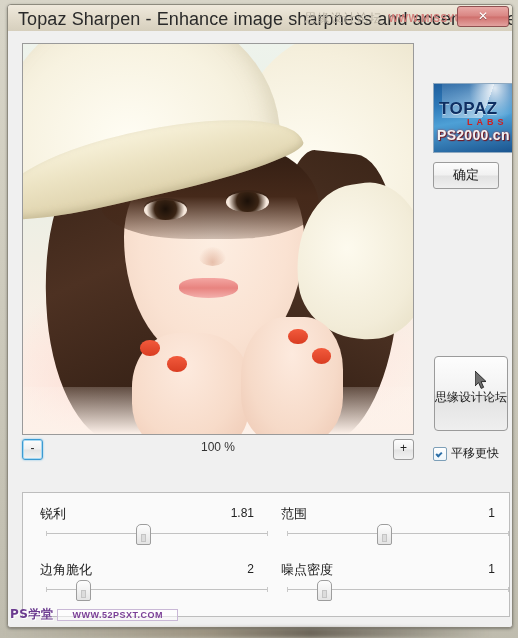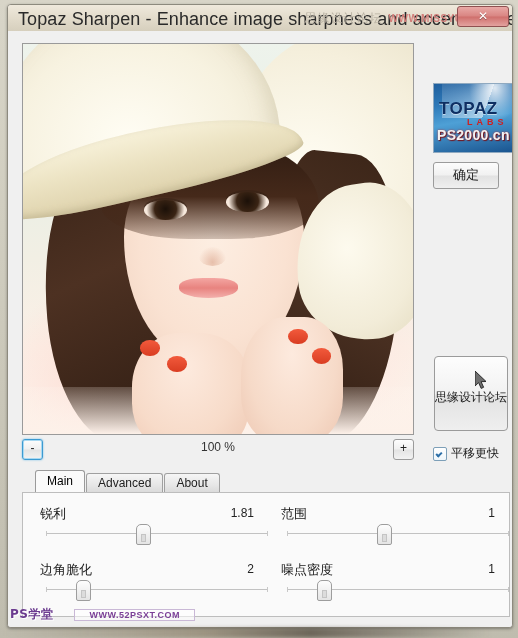--- a/index.html
+++ b/index.html
@@ -207,21 +207,21 @@
   .track{position:absolute;left:6px;right:0;top:32px;height:1px;background:#c2c2c2;}
   .track:before,.track:after{content:"";position:absolute;top:-2px;width:1px;height:5px;background:#c8c8c8;}
   .track:before{left:0;} .track:after{right:0;}
   .thumb{position:absolute;top:23px;width:13px;height:19px;
     background:linear-gradient(180deg,#fdfdfd 0%,#f2f2f2 45%,#e4e4e4 100%);
     border:1px solid #9d9d9d;border-radius:5px 5px 2px 2px;}
   .thumb:after{content:"";position:absolute;left:4px;top:9px;width:3px;height:6px;
     background:#dcdcdc;border:1px solid #c4c4c4;}
 
   
-  .wm-bot{position:absolute;left:2px;bottom:4px;display:flex;align-items:center;gap:21px;}
+  .wm-bot{position:absolute;left:2px;bottom:4px;display:flex;align-items:center;gap:4px;}
   .wm-bot .a{font-size:12px;font-weight:bold;color:#6b3b8f;
     text-shadow:1px 1px 0 #fff;letter-spacing:.5px;font-family:"DejaVu Sans",sans-serif;}
   .wm-bot .b{font-size:9px;font-weight:bold;color:#7a3f96;letter-spacing:.5px;
     border:1px solid #c9b8d6;padding:0 14px;background:rgba(255,255,255,.55);}
   .wm-blur{position:absolute;left:0;right:0;bottom:0;height:10px;
     background:linear-gradient(90deg,rgba(120,95,60,.0) 0%,rgba(90,70,45,.35) 40%,rgba(40,30,20,.55) 60%,rgba(120,95,60,0) 95%);
     filter:blur(2px);}
 </style>
 </head>
 <body>
@@ -289,25 +289,20 @@
         <span>思缘设计论坛</span>
       </div>
 
       <div class="chk">
         <span class="chkbox"></span>
         <span>平移更快</span>
       </div>
 
       <div class="resetbtn">重置</div>
 
-      <div class="tabs">
-        <div class="tab active">Main</div>
-        <div class="tab">Advanced</div>
-        <div class="tab">About</div>
-      </div>
 
       <div class="params">
 
         <div class="pcol c1" style="top:8px;">
           <div class="prow">
             <div class="plabel">锐利</div>
             <div class="pvalue">1.81</div>
             <div class="track"></div>
             <div class="thumb" style="left: calc(42% + 0px);"></div>
           </div>

